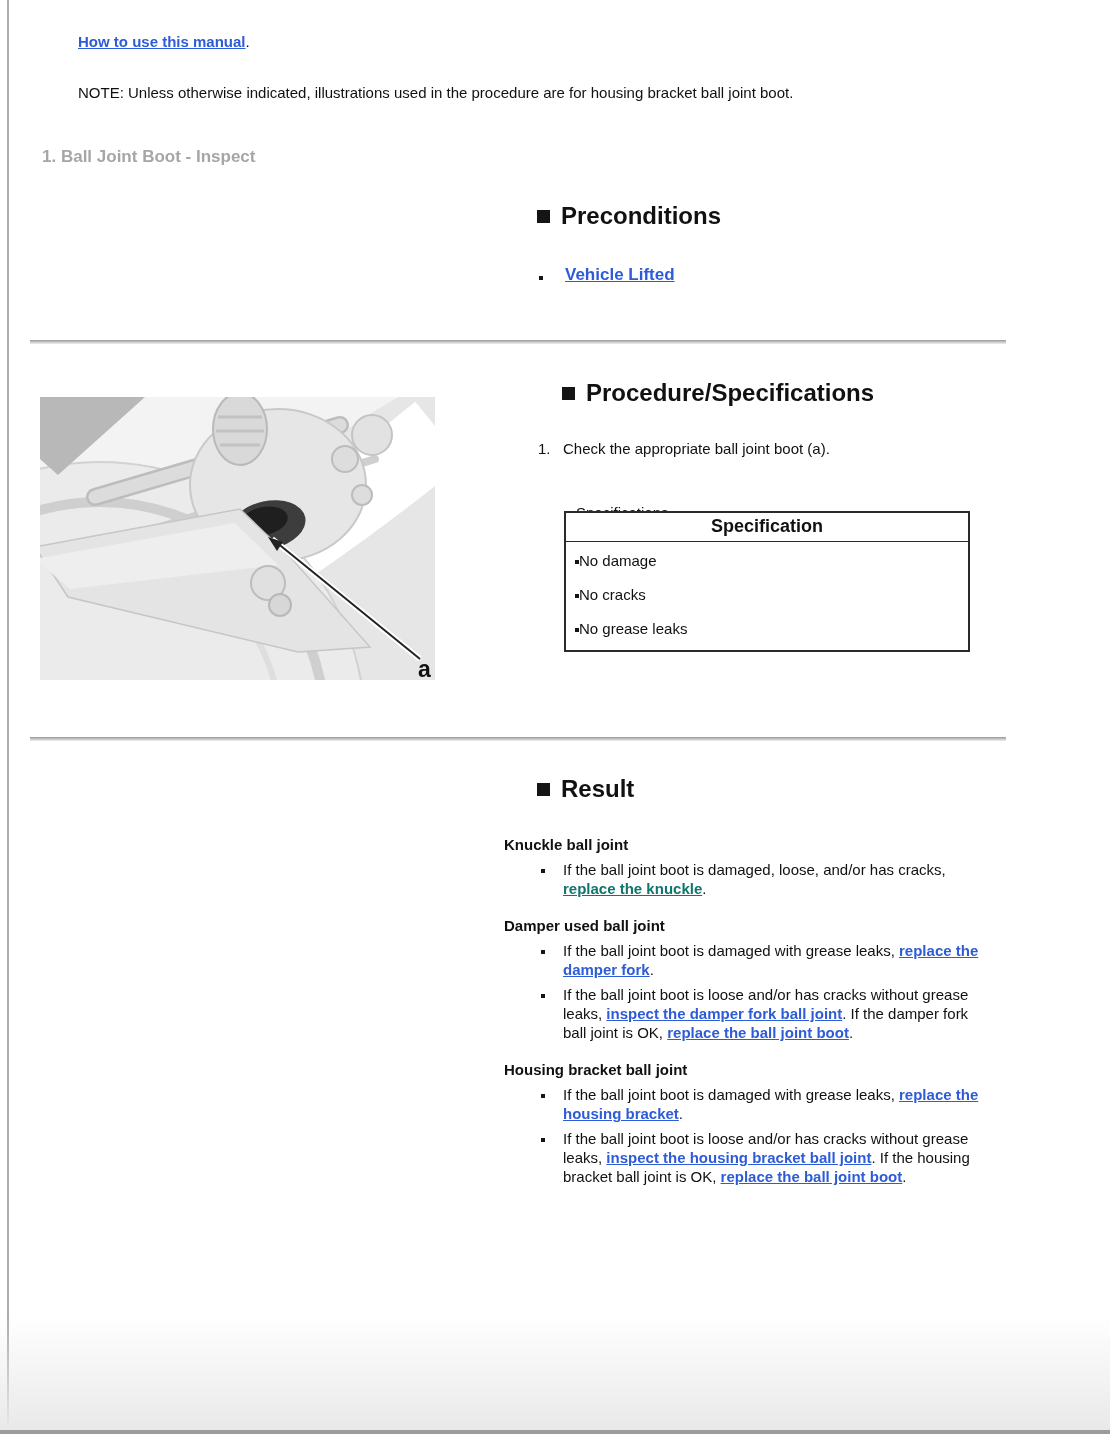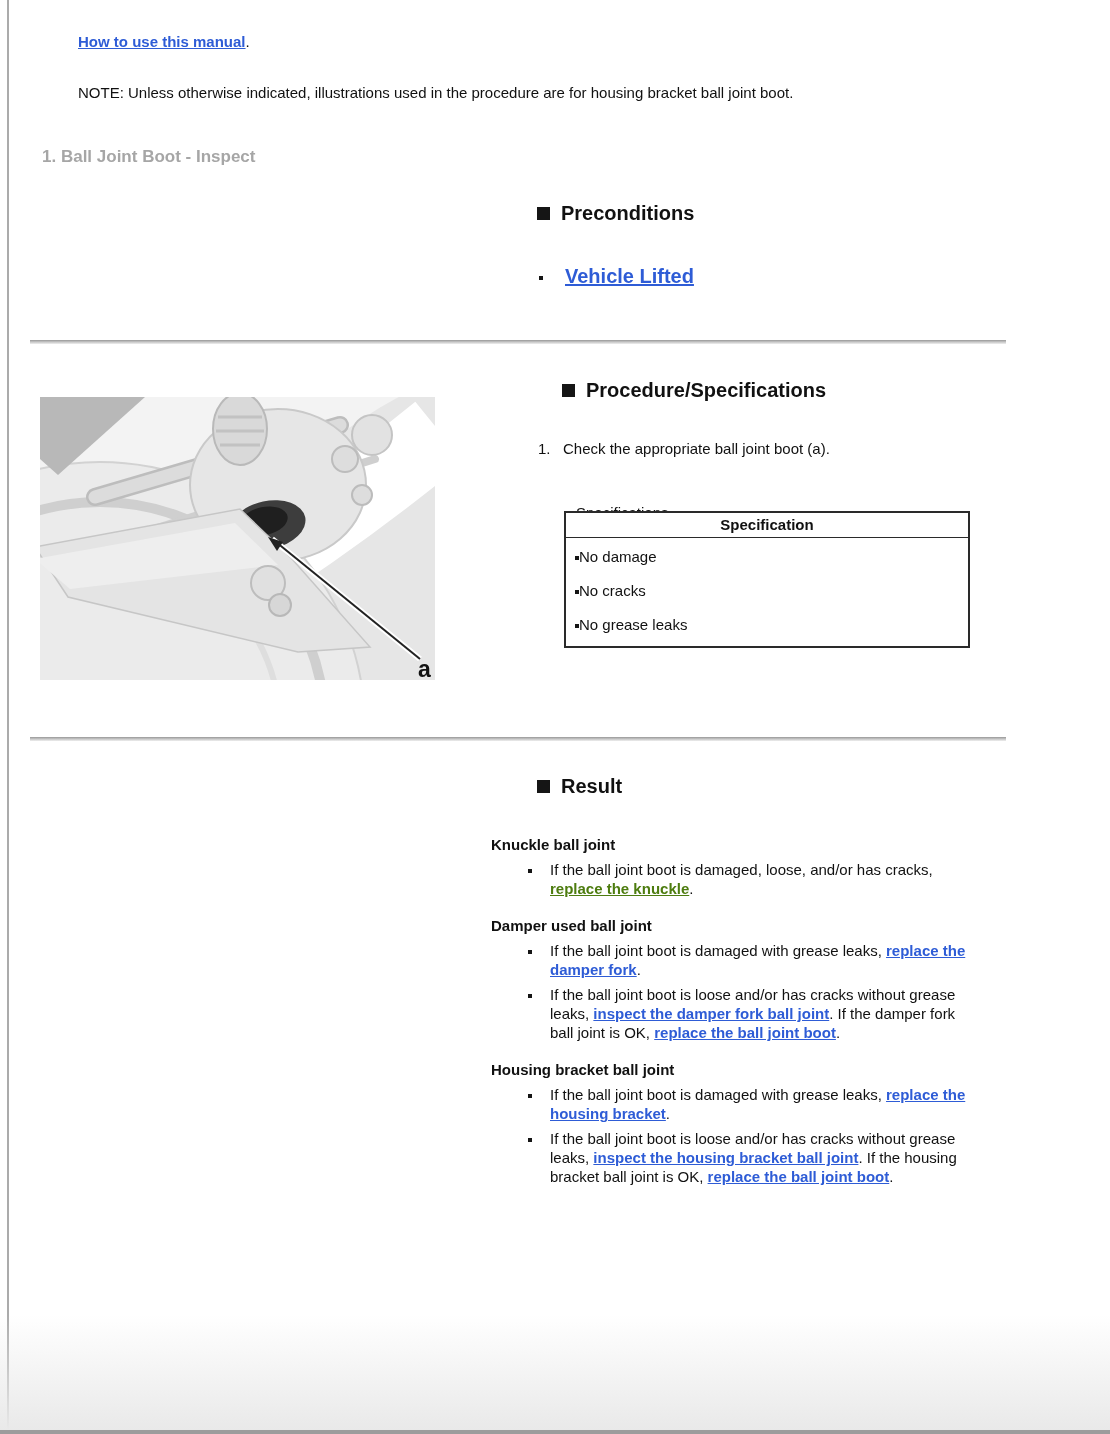--- a/index.html
+++ b/index.html
@@ -11,53 +11,53 @@
   .bottom-fade{position:absolute;left:0;right:0;bottom:4px;height:115px;
     background:linear-gradient(to bottom, rgba(236,236,236,0), #e9e9e9);}
   .bottom-rule{position:absolute;left:0;bottom:0;width:100%;height:4px;background:#9c9c9c;}
 
   .top-link-line{position:absolute;left:78px;top:33px;font-size:15px;margin:0;text-align:center;}
   .link{color:#2e5cd6;font-weight:bold;text-decoration:underline;cursor:pointer;}
   .note{position:absolute;left:78px;top:84px;font-size:15px;margin:0;}
   .step-heading{position:absolute;left:42px;top:147px;font-size:17px;font-weight:bold;color:#a6a6a6;margin:0;}
 
   .section-heading{position:absolute;display:flex;align-items:center;gap:11px;
-    font-size:20px;font-weight:bold;margin:0;}
+    font-size:24px;font-weight:bold;margin:0;}
   #h-precond{left:537px;top:202px;}
   #h-proc{left:537px;top:379px;padding-left:25px;}
   #h-result{left:537px;top:775px;}
   .square{width:13px;height:13px;background:#151515;flex:none;}
 
   .dot{width:4px;height:4px;background:#151515;flex:none;}
 
-  .precond-item{position:absolute;left:539px;top:265px;display:flex;font-size:20px;}
+  .precond-item{position:absolute;left:539px;top:265px;display:flex;font-size:17px;}
   .precond-item .dot{margin-top:11px;}
   .precond-item a{margin-left:22px;}
 
   .divider{position:absolute;left:30px;width:976px;height:4px;
     background:linear-gradient(to bottom,#979797 0%,#c2c2c2 45%,#efefef 100%);}
   #divider-1{top:340px;}
   #divider-2{top:737px;}
 
   figure{position:absolute;left:40px;top:397px;margin:0;width:395px;height:283px;}
 
   .step-row{position:absolute;left:538px;top:440px;font-size:15px;display:flex;margin:0;}
   .step-num{width:25px;flex:none;}
 
   .spec-label{position:absolute;left:564px;top:492px;font-size:15px;font-weight:normal;margin:12px;text-align:center;}
   .spec-table{position:absolute;left:564px;top:511px;width:402px;border:2px solid #2a2a2a;background:#fff;}
   .spec-table-header{border-bottom:1px solid #2a2a2a;text-align:center;font-weight:bold;
-    font-size:15px;padding:3px 0 4px 0;}
+    font-size:18px;padding:3px 0 4px 0;}
   .spec-table-body{list-style:none;margin:0;padding:9px 6px 12px 9px;}
   .spec-table-body li{display:flex;margin-bottom:15px;font-size:15px;line-height:19px;}
   .spec-table-body li:last-child{margin-bottom:0;}
   .spec-table-body .dot{margin-top:9px;}
   .spec-table-body .txt{margin-left:0;text-align:right;}
 
-  #result-groups{position:absolute;left:491px;top:836px;width:500px;}
+  #result-groups{position:absolute;left:504px;top:836px;width:500px;}
   .result-group{margin-bottom:19px;}
   .result-group-title{font-size:15px;font-weight:bold;margin:0 0 7px 0;}
   .result-bullet{display:flex;margin:0 0 6px 0;padding-left:37px;}
   .result-bullet .dot{margin-top:9px;}
   .result-bullet p{margin:0 0 0 18px;width:427px;font-size:15px;line-height:19px;}
 </style>
 </head>
 <body>
 
 <div class="left-rule"></div>
@@ -160,21 +160,21 @@
 <h3 class="section-heading" id="h-result">
   <span class="square"></span>
   <span>Result</span>
 </h3>
 
 <div id="result-groups">
     <div class="result-group">
       <h4 class="result-group-title">Knuckle ball joint</h4>
       <div class="result-bullet">
         <span class="dot"></span>
-        <p>If the ball joint boot is damaged, loose, and/or has cracks, <a class="link" href="#" style="color: #4d7c0f;">replace the knuckle</a>.</p>
+        <p>If the ball joint boot is damaged, loose, and/or has cracks, <a class="link" href="#" style="color: #0f766e;">replace the knuckle</a>.</p>
       </div>
     </div>
     <div class="result-group">
       <h4 class="result-group-title">Damper used ball joint</h4>
       <div class="result-bullet">
         <span class="dot"></span>
         <p>If the ball joint boot is damaged with grease leaks, <a class="link" href="#" style="color: rgb(46, 92, 214);">replace the damper fork</a>.</p>
       </div>
       <div class="result-bullet">
         <span class="dot"></span>

